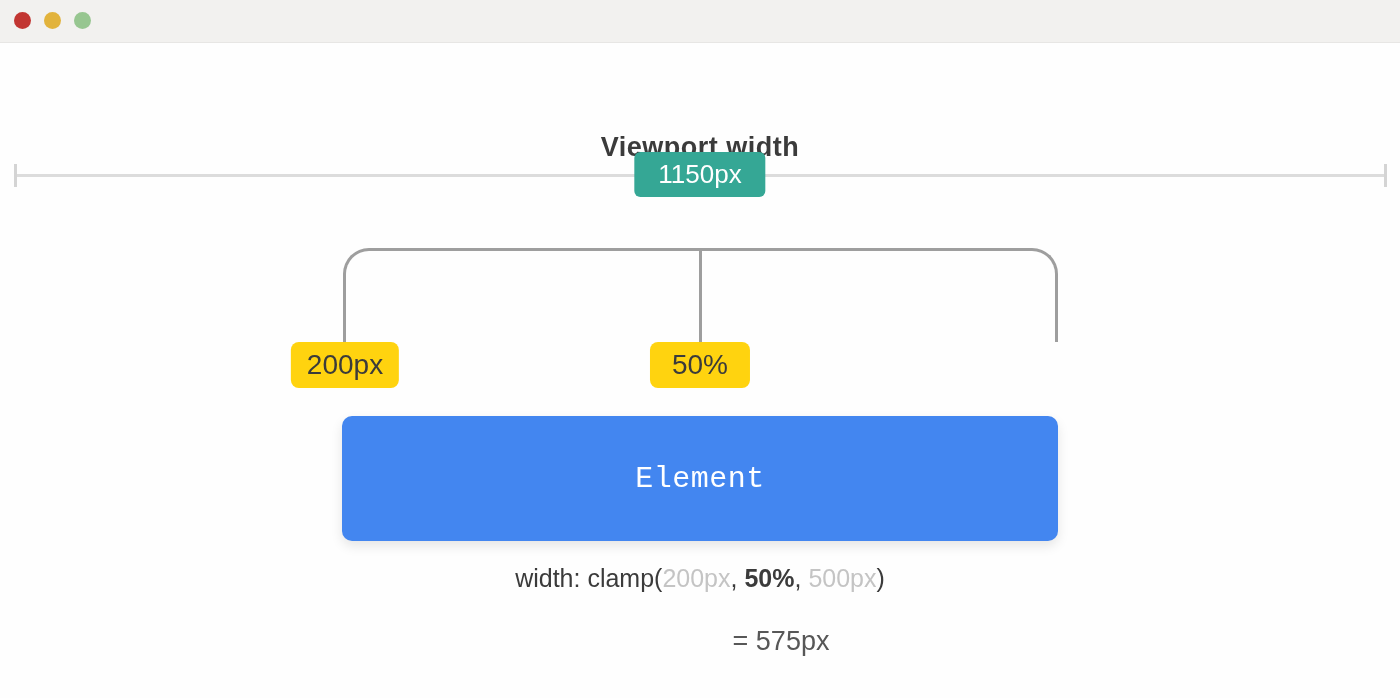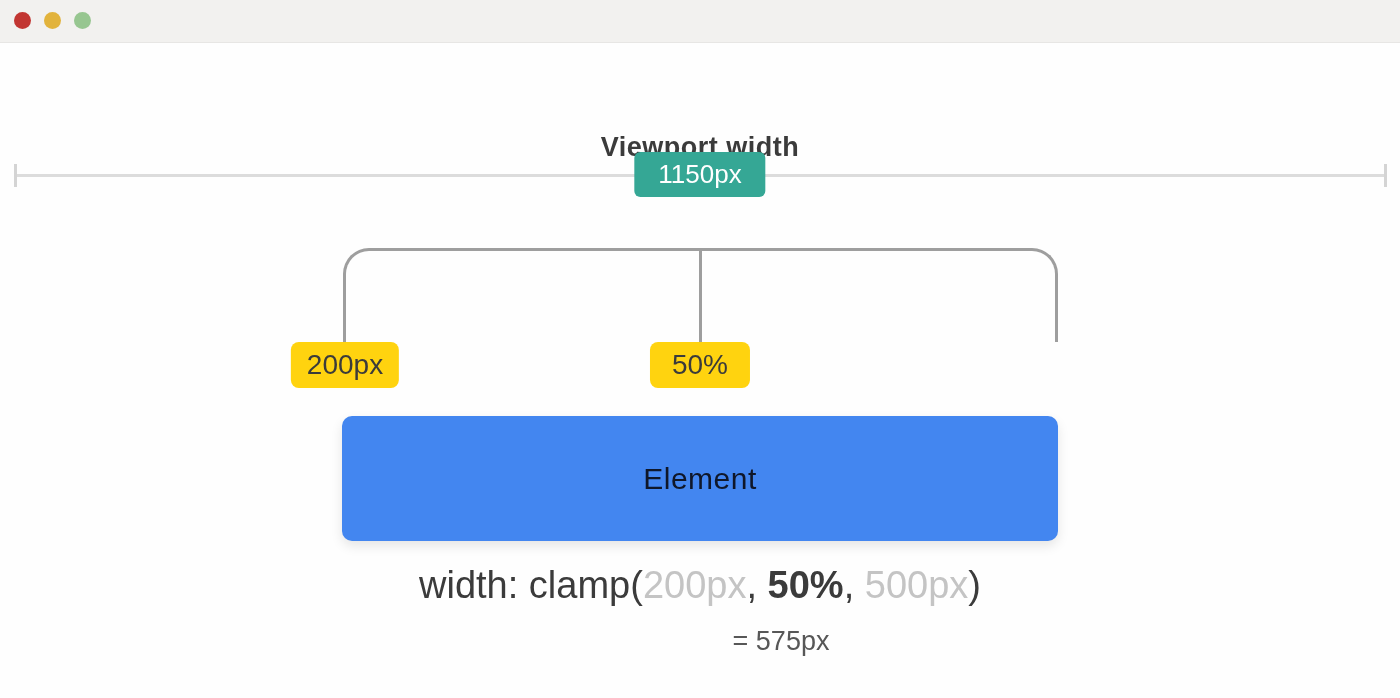--- a/index.html
+++ b/index.html
@@ -115,33 +115,34 @@
   .element-box {
     position: absolute;
     left: 342px; top: 416px;
     width: 716px; height: 125px;
     background: #4386f0;
     border-radius: 10px;
     box-shadow: 0 5px 12px rgba(0,0,0,0.10);
     display: flex;
     align-items: center;
     justify-content: center;
-    color: #0f172a;
+    color: #ffffff;
     font-size: 30px;
     font-weight: 400;
     letter-spacing: 0.5px;
+    font-family: Liberation Mono, monospace;
   }
 
   
   .formula {
     position: absolute;
     left: 0; top: 564px;
     width: 100%;
     text-align: center;
-    font-size: 38px;
+    font-size: 25px;
     color: #3b3b3b;
     white-space: pre;
   }
   .formula .muted { color: #c4c4c4; }
   .formula .bold  { font-weight: 700; }
 
   .result {
     position: absolute;
     left: 0; top: 626px;
     width: 100%;

